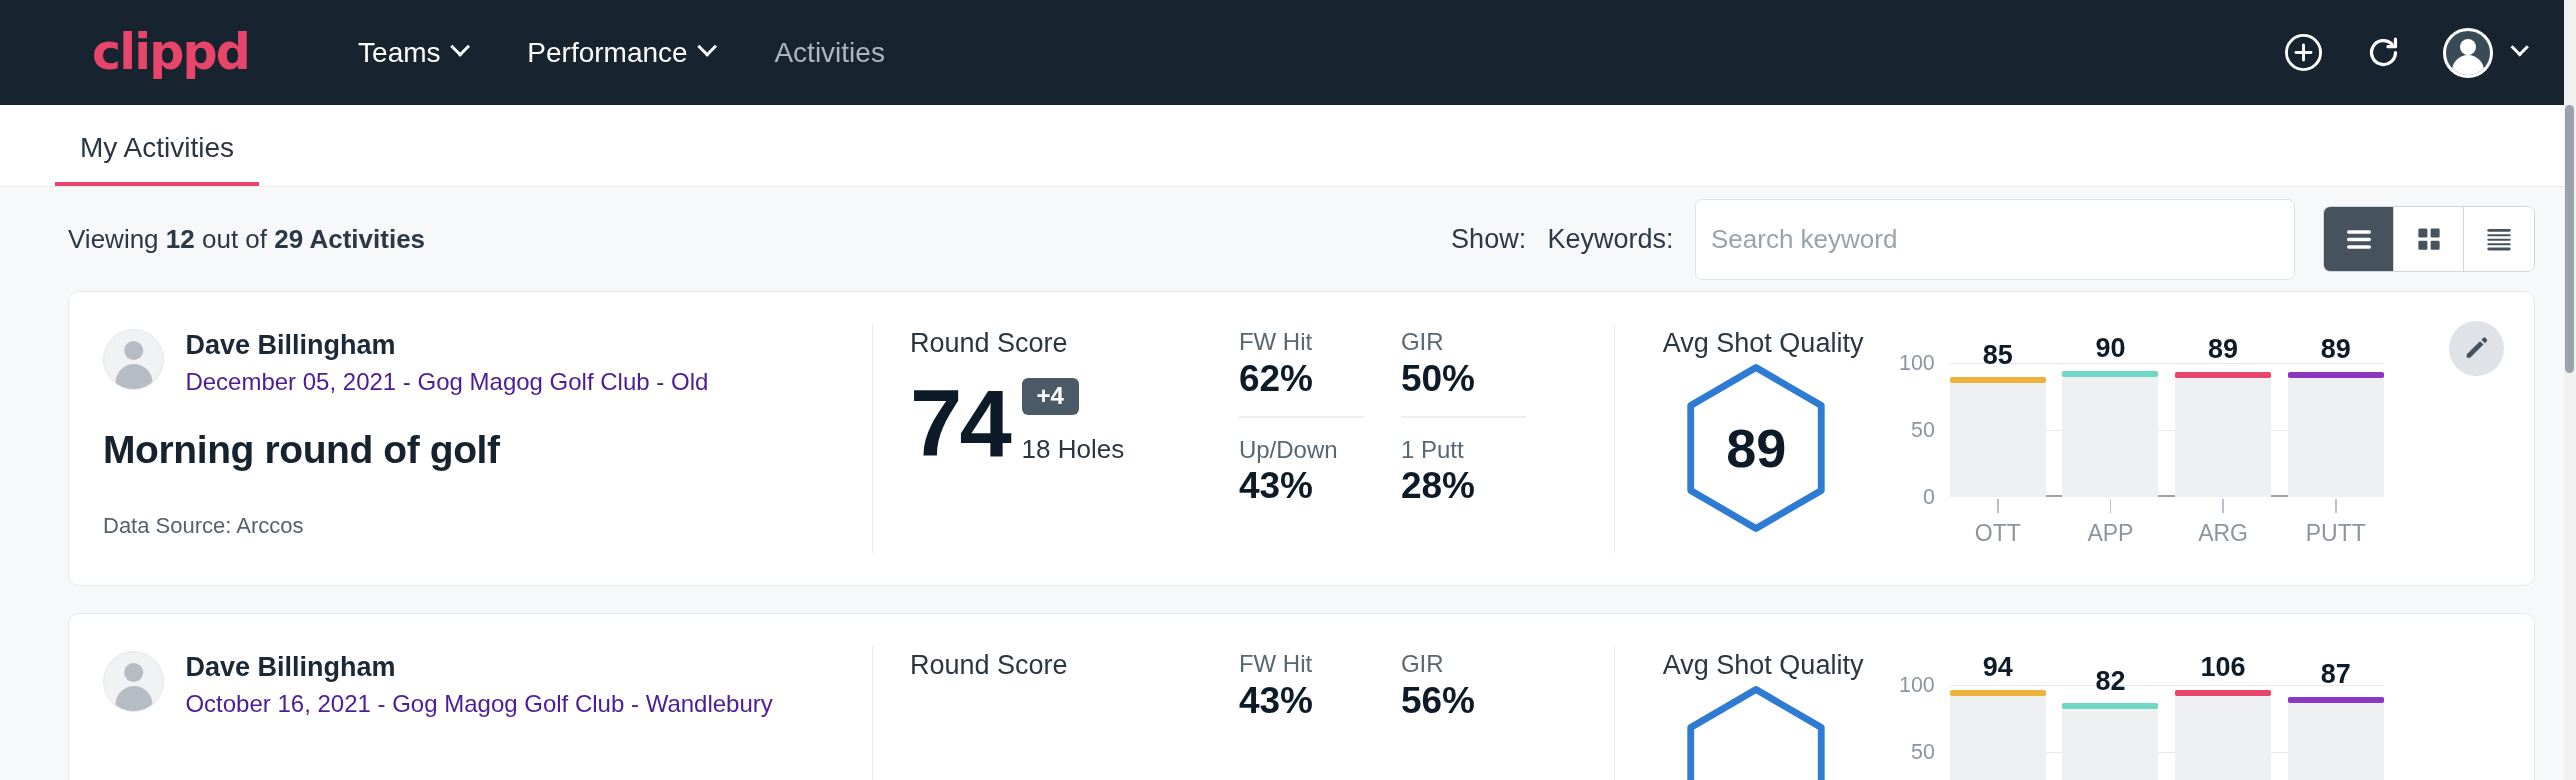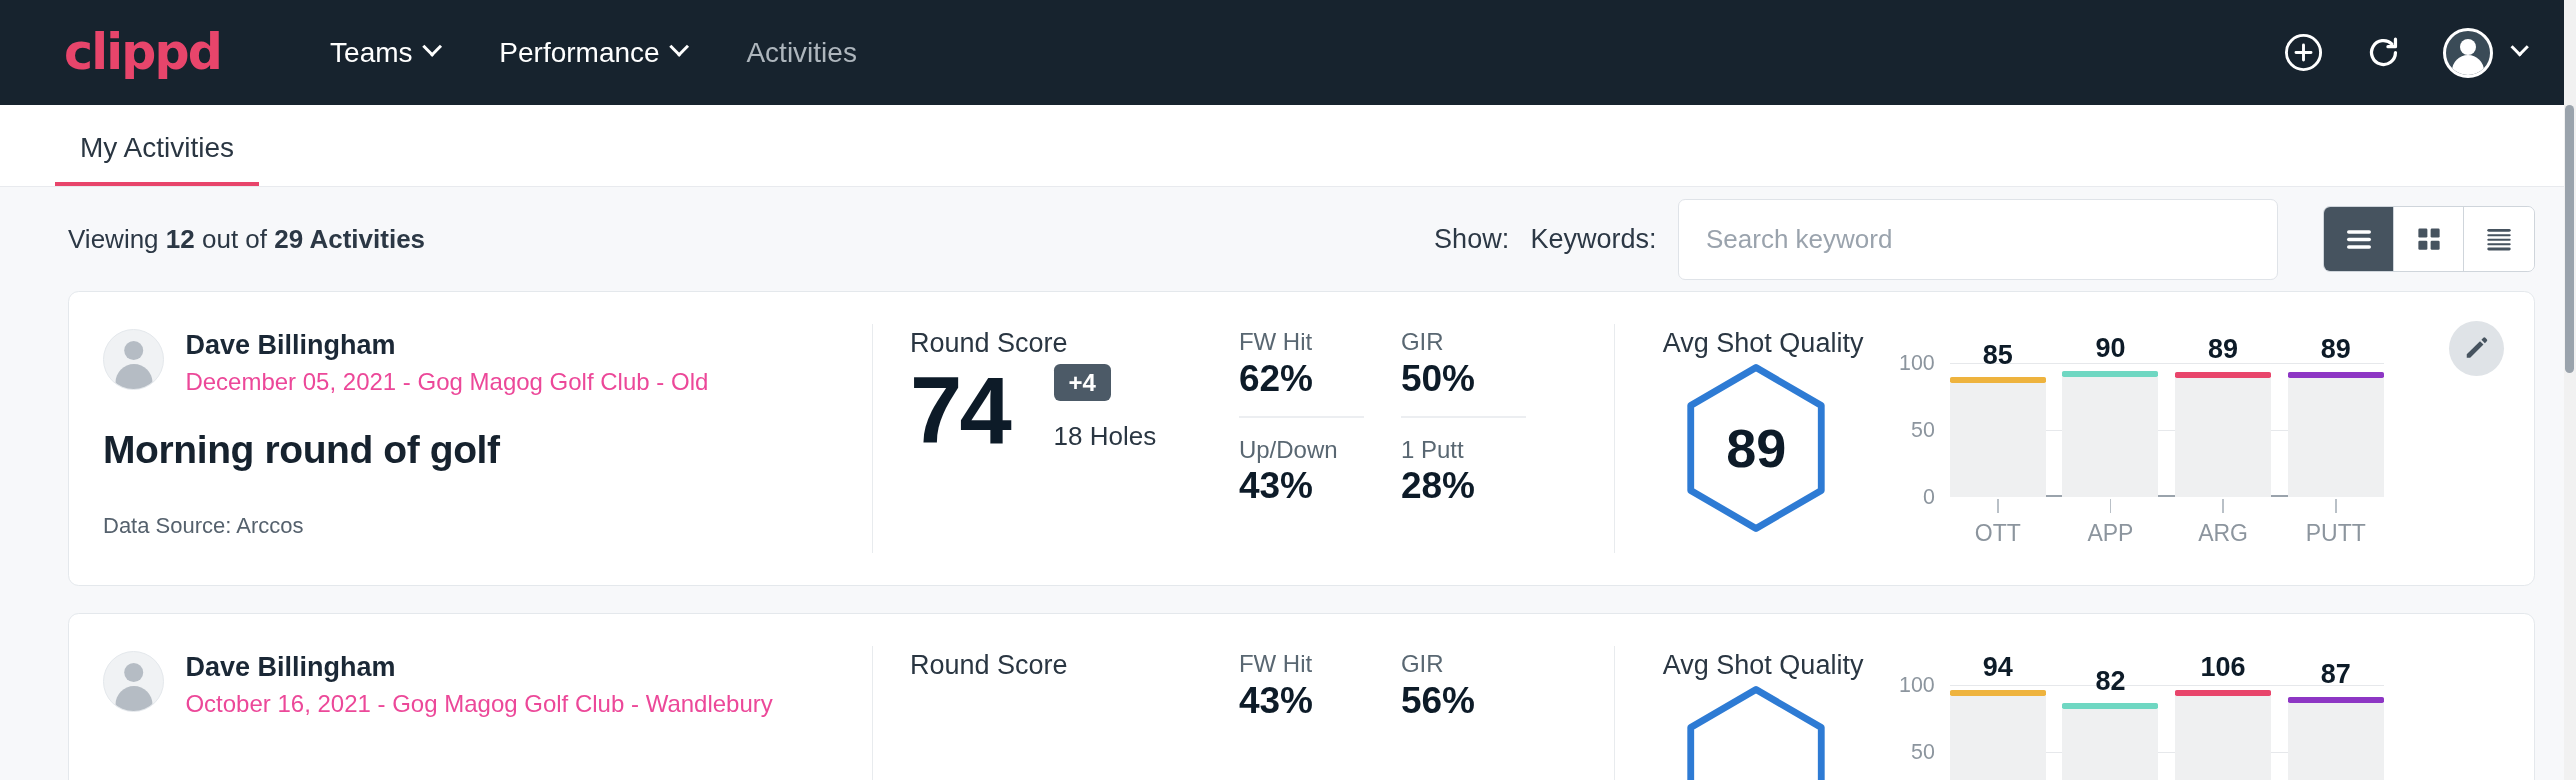--- a/index.html
+++ b/index.html
@@ -19,20 +19,21 @@
     padding: 0 50px 0 64px;
   }
   .logo {
     font-size: 49px;
     font-weight: bold;
     color: #e8456b;
     letter-spacing: -1.8px;
     margin-right: 79px;
     line-height: 1;
     font-family: "DejaVu Sans", sans-serif;
+    margin-left: 28px;
   }
   .nav-items { display: flex; align-items: center; gap: 0px; }
   .nav-item {
     display: flex; align-items: center; gap: 12.5px;
     color: #ffffff;
     font-size: 28px;
     padding: 0 30px;
     cursor: pointer;
     white-space: nowrap;
   }
@@ -121,23 +122,23 @@
     width: 14.3px; height: 14.3px;
     border-right: 4.5px solid #46535f;
     border-bottom: 4.5px solid #46535f;
     transform: rotate(45deg) translate(-4.5px,-4.5px);
   }
   .search {
     width: 600px; height: 81px;
     border: 0.9px solid #dfe3e8; border-radius: 7.1px;
     background: #ffffff;
     font-size: 26px; color: #9aa3ad;
-    padding: 0 27px;
+    padding: 0 15px;
     font-family: "Liberation Sans", sans-serif;
-    margin-right: 45px;
+    margin-right: 28px;
   }
   .search::placeholder { color: #9aa3ad; }
   .viewtoggle { display: flex; border-radius: 7.1px; overflow: hidden; border: 0.9px solid #cfd5db; }
   .vbtn {
     width: 70px; height: 64px;
     background: #ffffff;
     display: flex; align-items: center; justify-content: center;
     cursor: pointer;
     border-right: 0.9px solid #cfd5db;
   }
@@ -171,29 +172,29 @@
     content: ""; position: absolute;
     width: 19.6px; height: 19.6px; border-radius: 50%;
     background: #b5bcc4; left: 50%; top: 10.7px; transform: translateX(-50%);
   }
   .avatar-card::after {
     content: ""; position: absolute;
     width: 37px; height: 25px; border-radius: 19px 19px 0 0;
     background: #b5bcc4; left: 50%; bottom: 0; transform: translateX(-50%);
   }
   .who-name { font-size: 27px; font-weight: bold; color: #1b2836; line-height: 1.25; }
-  .who-meta { font-size: 24px; color: #ec4899; margin-top: 5.4px; }
+  .who-meta { font-size: 24px; color: #4c1d95; margin-top: 5.4px; }
   .card-title { font-size: 39px; font-weight: bold; color: #16222e; margin-top: 32px; letter-spacing: -0.4px; }
   .card-src { font-size: 22px; color: #55616d; margin-top: 41px; }
 
   .divider { width: 0.9px; background: #e8ebee; margin: 32px 0; }
 
   .c-score { width: 357px; padding: 36px 0 0 37px; }
   .sec-label { font-size: 27px; color: #2a3642; }
-  .score-row { display: flex; align-items: flex-start; margin-top: 5px; gap: 32px; }
+  .score-row { display: flex; align-items: center; margin-top: 18px; }
   .score-num { font-size: 94px; font-weight: bold; color: #0d1b28; line-height: 1; letter-spacing: -2.7px; }
   .score-side { display: flex; flex-direction: column; margin-left: 12.5px; padding-bottom: 5.4px; }
   .badge {
     background: #4c5a67; color: #ffffff;
     font-size: 24px; font-weight: bold;
     border-radius: 6.2px; padding: 4.5px 15px;
     align-self: flex-start;
   }
   .holes { font-size: 26px; color: #2a3642; margin-top: 19.6px; }
 

